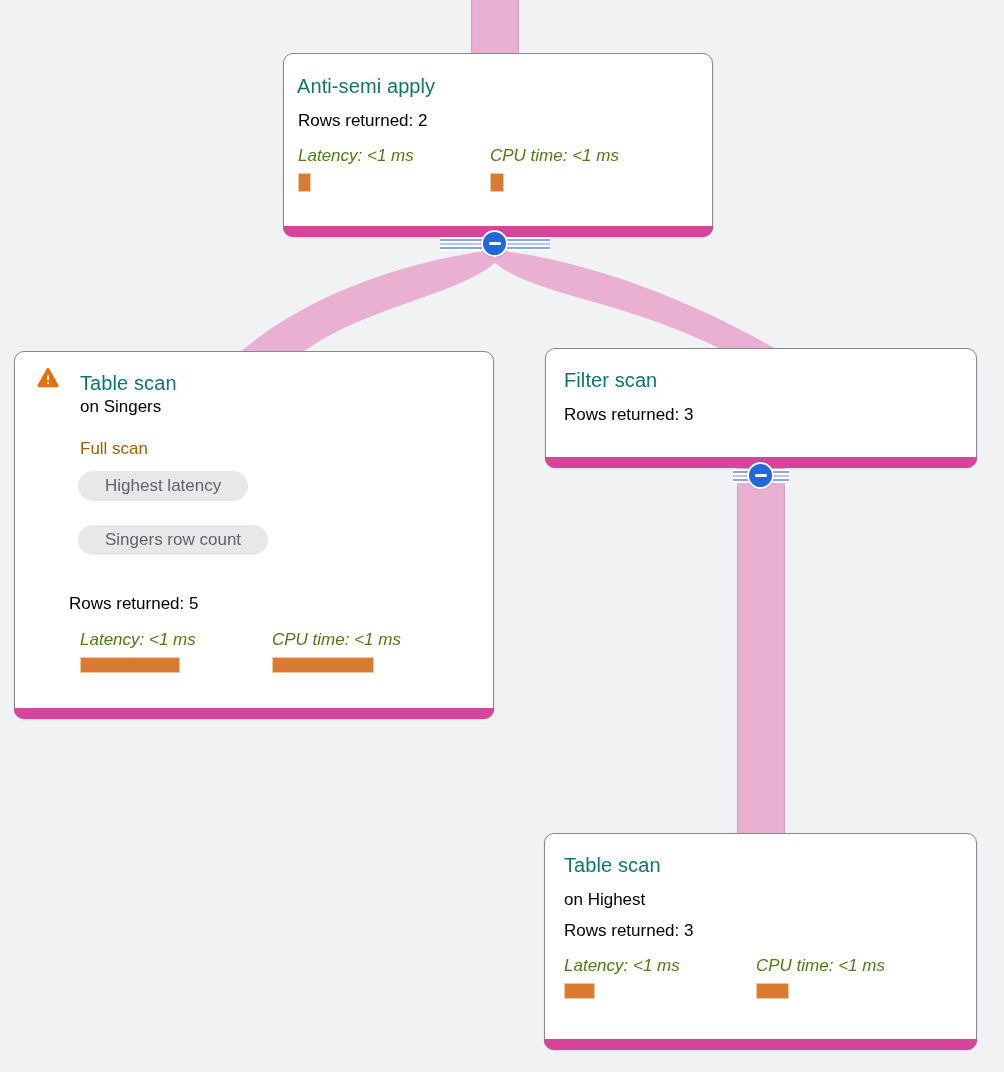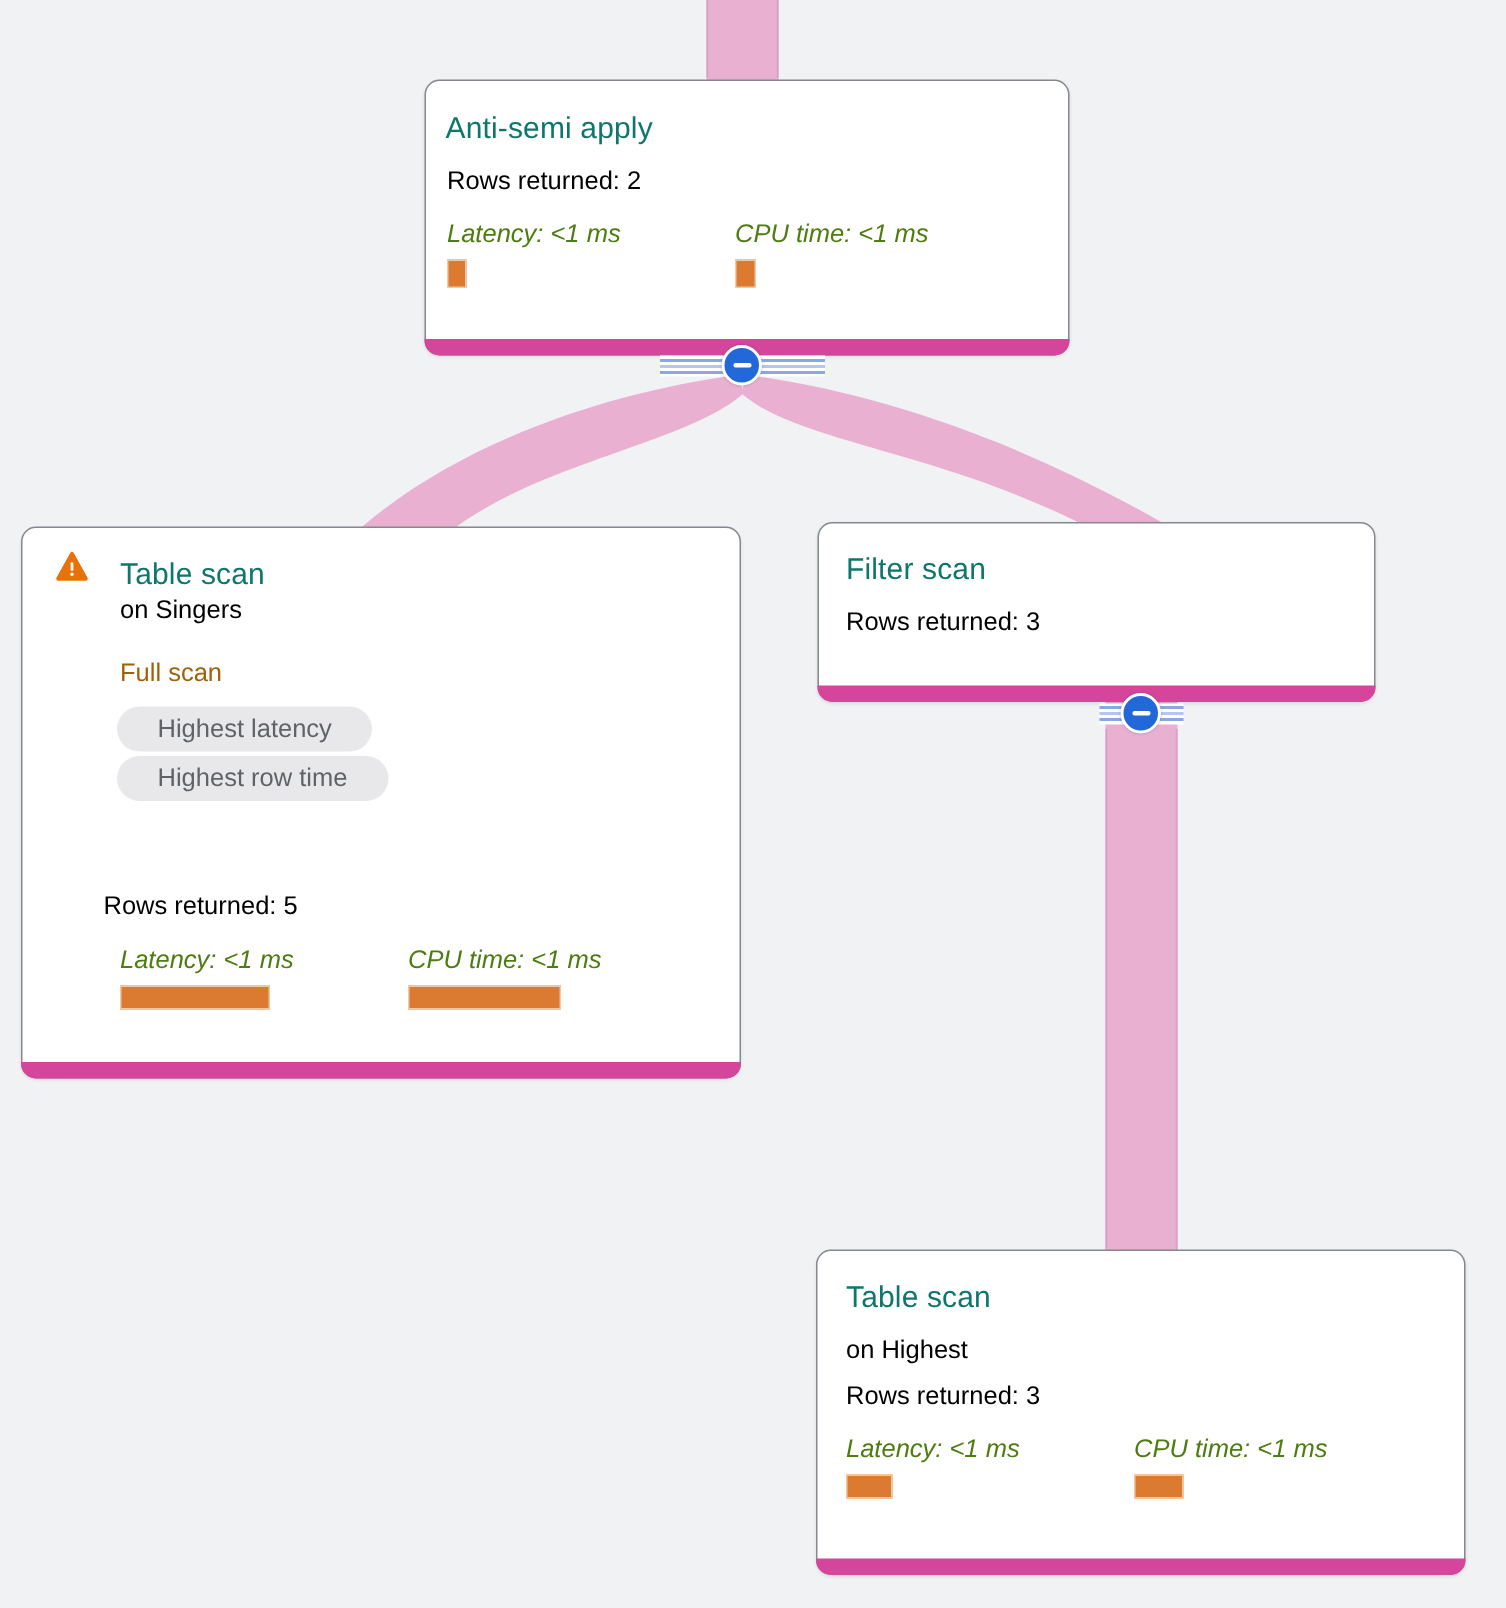--- a/index.html
+++ b/index.html
@@ -37,21 +37,21 @@
     position:absolute;
     font-size:20px;font-weight:500;color:#0f766e;letter-spacing:.1px;
     white-space:nowrap;margin:0;
   }
   .line{
     position:absolute;
     font-size:17px;color:#000000;white-space:nowrap;
   }
   .muted{color:#a16207;}
 
-  .badges{position:absolute;display:flex;flex-direction:column;align-items:flex-start;gap:3px;}
+  .badges{position:absolute;display:flex;flex-direction:column;align-items:flex-start;gap:24px;}
   .badge{
     background:var(--badge_bg,#e8e8ea);
     color:var(--badge_text,#5f6368);
     font-size:17px;line-height:30px;height:30px;
     border-radius:15px;padding:0 27px;white-space:nowrap;
   }
 
   .metrics{position:absolute;display:flex;}
   .metric{width:192px;}
   .metric .mlabel{font-size:17px;color:#4d7c0f;white-space:nowrap;font-style:italic;}
@@ -96,21 +96,21 @@
   #card-root .metrics{left:14px;top:92px;}
 
   #card-singers{left:14px;top:351px;width:480px;height:368px;}
   #card-singers .node-title{left:65px;top:20px;}
   #card-singers .sub1{left:65px;top:45px;}
   #card-singers .sub2{left:65px;top:87px;}
   #card-singers .badges{left:63px;top:119px;}
   #card-singers .rows{left:54px;top:242px;}
   #card-singers .metrics{left:65px;top:278px;}
 
-  #card-filter{left:545px;top:348px;width:372px;height:120px;}
+  #card-filter{left:545px;top:348px;width:432px;height:120px;}
   #card-filter .node-title{left:18px;top:20px;}
   #card-filter .rows{left:18px;top:56px;}
 
   #card-albums{left:544px;top:833px;width:433px;height:217px;}
   #card-albums .node-title{left:19px;top:20px;}
   #card-albums .sub1{left:19px;top:56px;}
   #card-albums .rows{left:19px;top:87px;}
   #card-albums .metrics{left:19px;top:122px;}
 
   #band-root{left:440px;top:237px;width:110px;}
@@ -158,21 +158,21 @@
     <svg class="warning" viewBox="0 0 24 24">
       <path d="M12 2.5 L22 20.5 L2 20.5 Z" fill="var(--warning_orange,#e8710a)" stroke="var(--warning_orange,#e8710a)" stroke-width="3" stroke-linejoin="round"></path>
       <rect x="11" y="8.6" width="2" height="6.2" rx="0.9" fill="#ffffff"></rect>
       <circle cx="12" cy="17.3" r="1.25" fill="#ffffff"></circle>
     </svg>
     <h2 class="node-title">Table scan</h2>
     <div class="line sub1">on Singers</div>
     <div class="line sub2 muted">Full scan</div>
     <div class="badges">
       <div class="badge">Highest latency</div>
-      <div class="badge">Highest row time</div>
+      <div class="badge">Singers row count</div>
     </div>
     <div class="line rows">Rows returned: 5</div>
     <div class="metrics">
       <div class="metric">
         <div class="mlabel">Latency: &lt;1 ms</div>
         <div class="mbar" style="width: 98px; height: 14px;"></div>
       </div>
       <div class="metric">
         <div class="mlabel">CPU time: &lt;1 ms</div>
         <div class="mbar" style="width: 100px; height: 14px;"></div>

